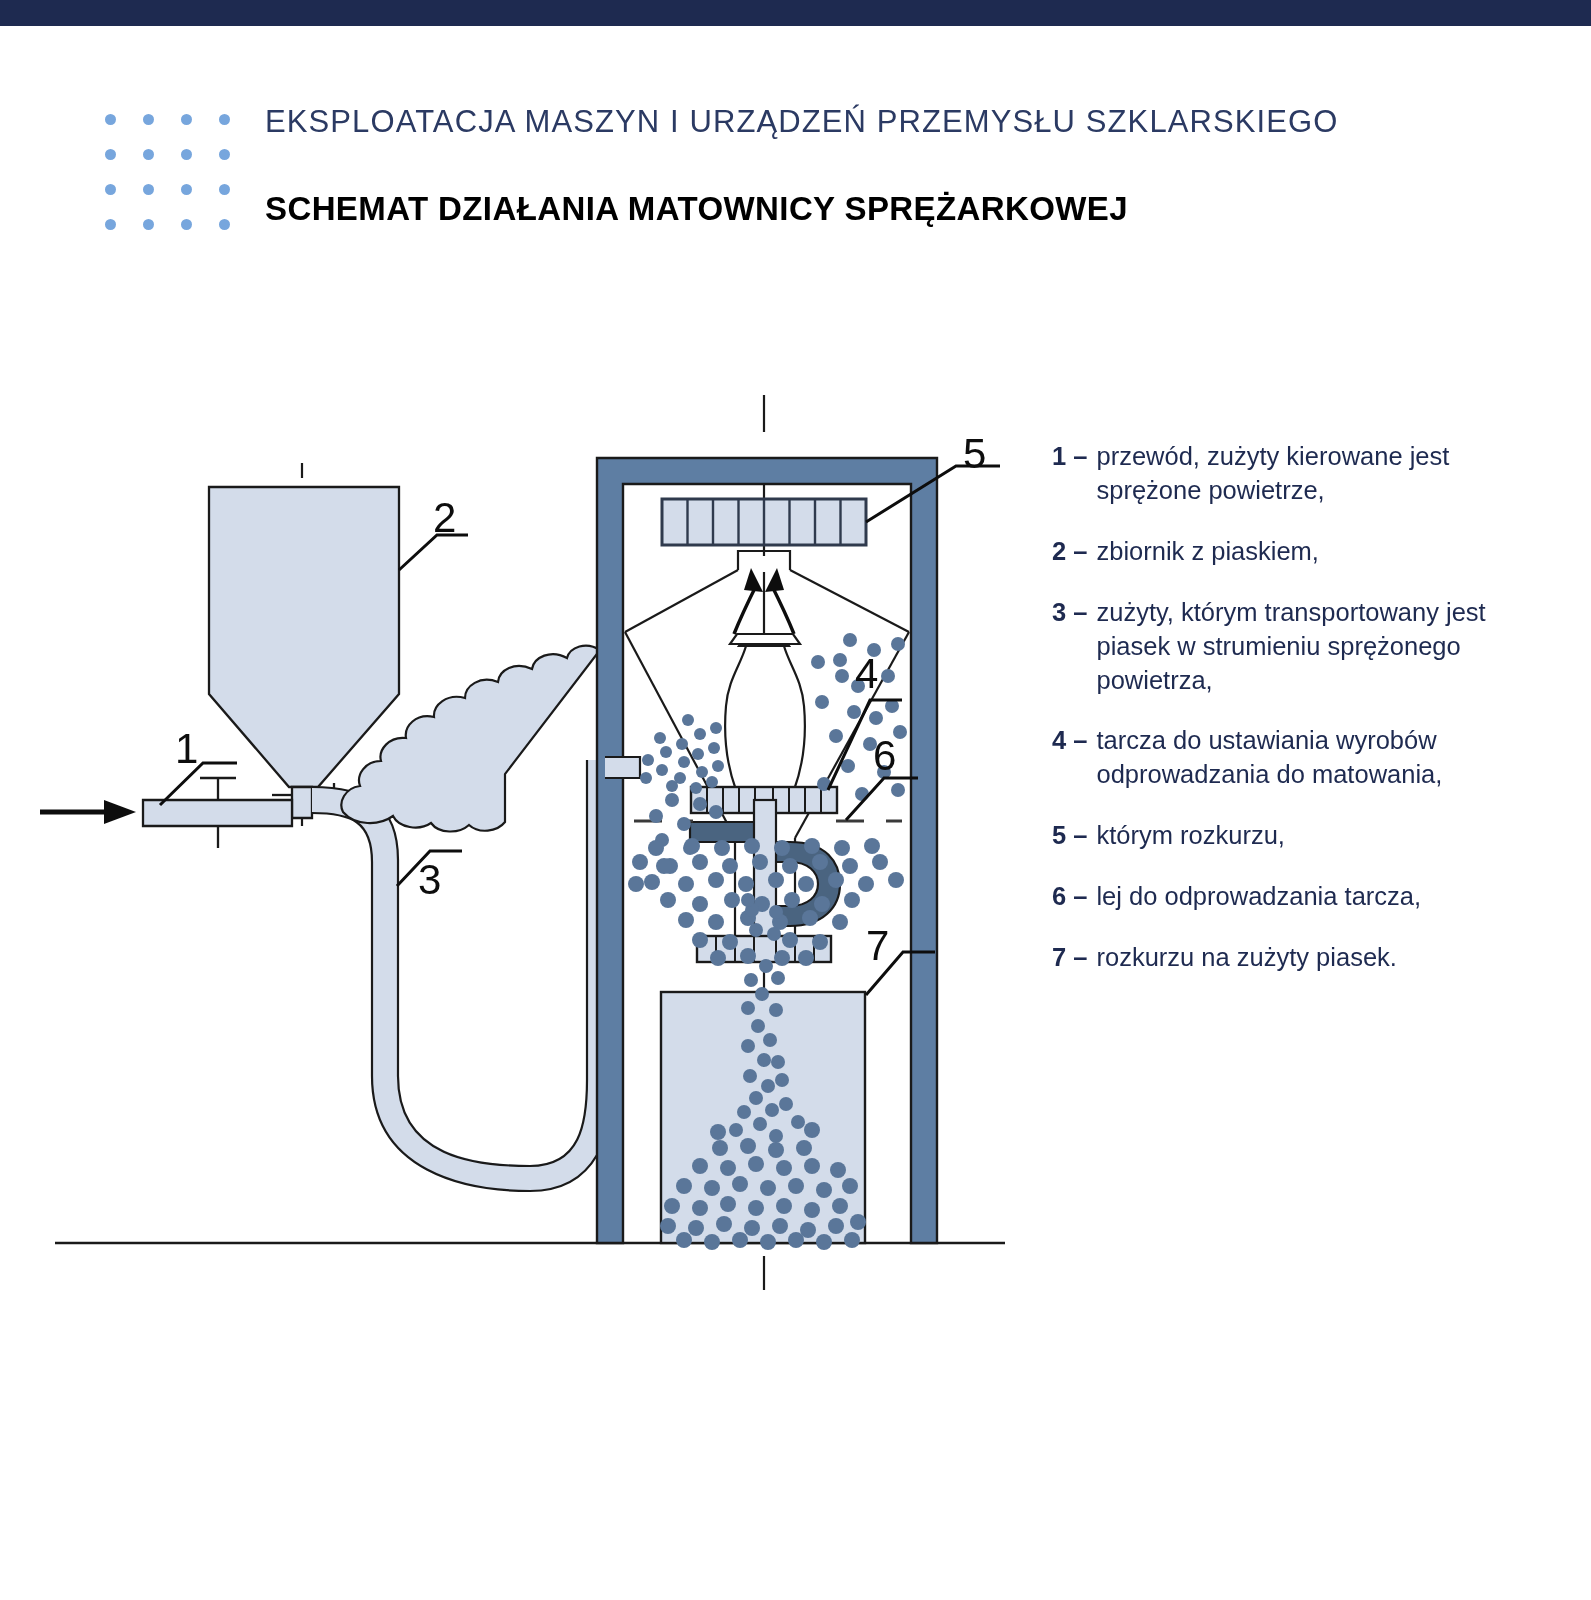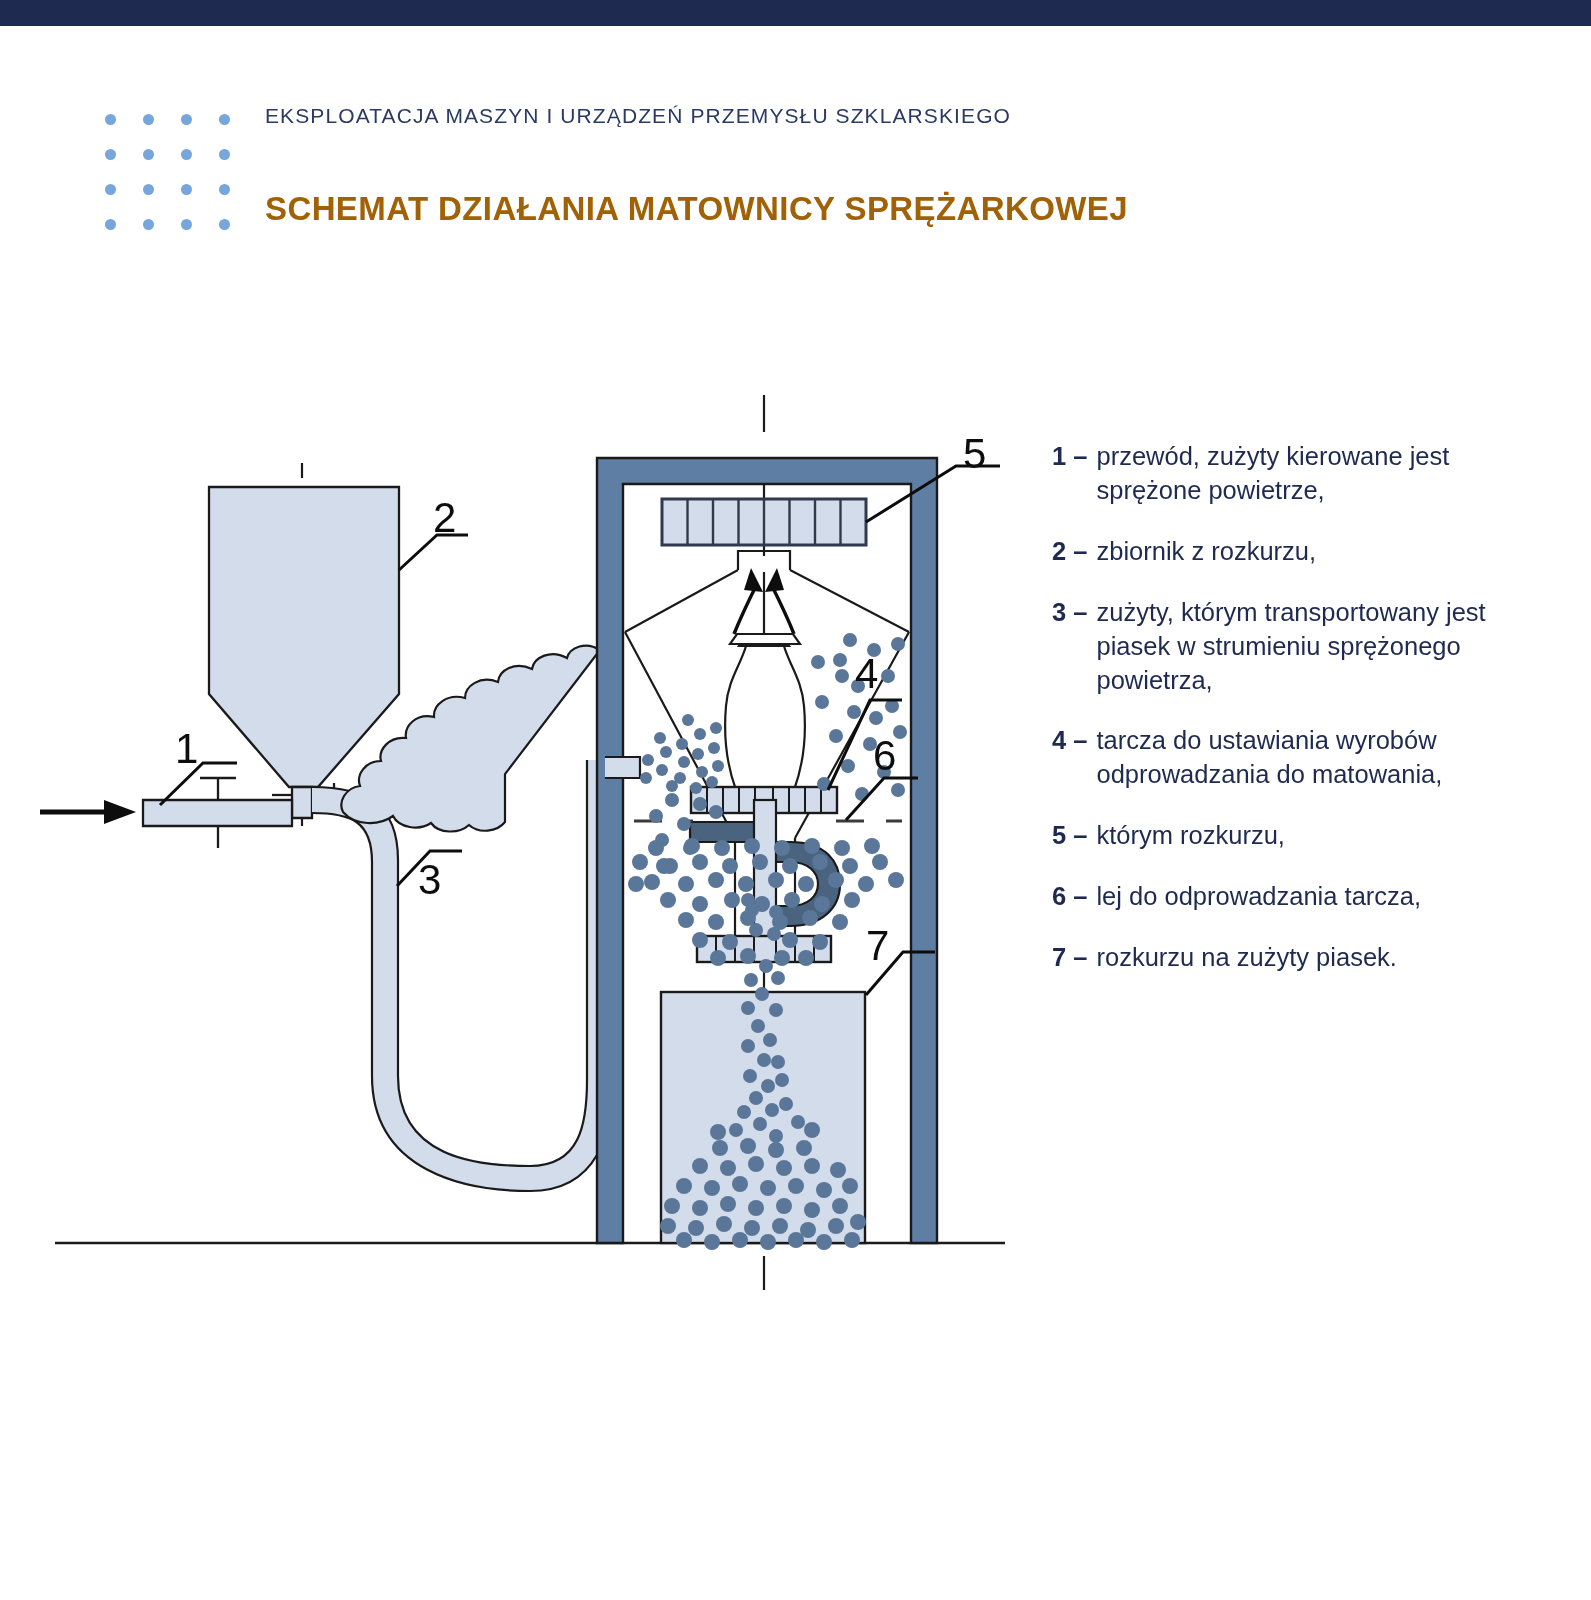--- a/index.html
+++ b/index.html
@@ -21,29 +21,29 @@
     display:grid;
     grid-template-columns:repeat(4,38px);
     grid-template-rows:repeat(4,35px);
   }
   .dotgrid span{
     width:11px;height:11px;border-radius:50%;
     background:#77a6dd;display:block;
   }
   .hdr-sub{
     position:absolute;left:265px;top:104px;
-    font-size:21px;letter-spacing:1.1px;
+    font-size:31px;letter-spacing:1.1px;
     color:#2b3a63;font-weight:400;
     white-space:nowrap;
     font-stretch:condensed;
   }
   .hdr-main{
     position:absolute;left:265px;top:190px;
     font-size:33px;letter-spacing:0.4px;
-    color:#a16207;font-weight:700;
+    color:#000000;font-weight:700;
     white-space:nowrap;
   }
   #diagram{position:absolute;left:0;top:0;}
   .legend{
     position:absolute;left:1052px;top:440px;
     width:495px;
   }
   .legend-item{
     display:flex;
     margin-bottom:27px;
@@ -486,21 +486,21 @@
 
 </svg>
 
 <div class="legend">
   <div class="legend-item">
     <span class="legend-num">1 –</span>
     <span class="legend-txt">przewód, zużyty kierowane jest sprężone powietrze,</span>
   </div>
   <div class="legend-item">
     <span class="legend-num">2 –</span>
-    <span class="legend-txt">zbiornik z rozkurzu,</span>
+    <span class="legend-txt">zbiornik z piaskiem,</span>
   </div>
   <div class="legend-item">
     <span class="legend-num">3 –</span>
     <span class="legend-txt">zużyty, którym transportowany jest piasek w strumieniu sprężonego powietrza,</span>
   </div>
   <div class="legend-item">
     <span class="legend-num">4 –</span>
     <span class="legend-txt">tarcza do ustawiania wyrobów odprowadzania do matowania,</span>
   </div>
   <div class="legend-item">

